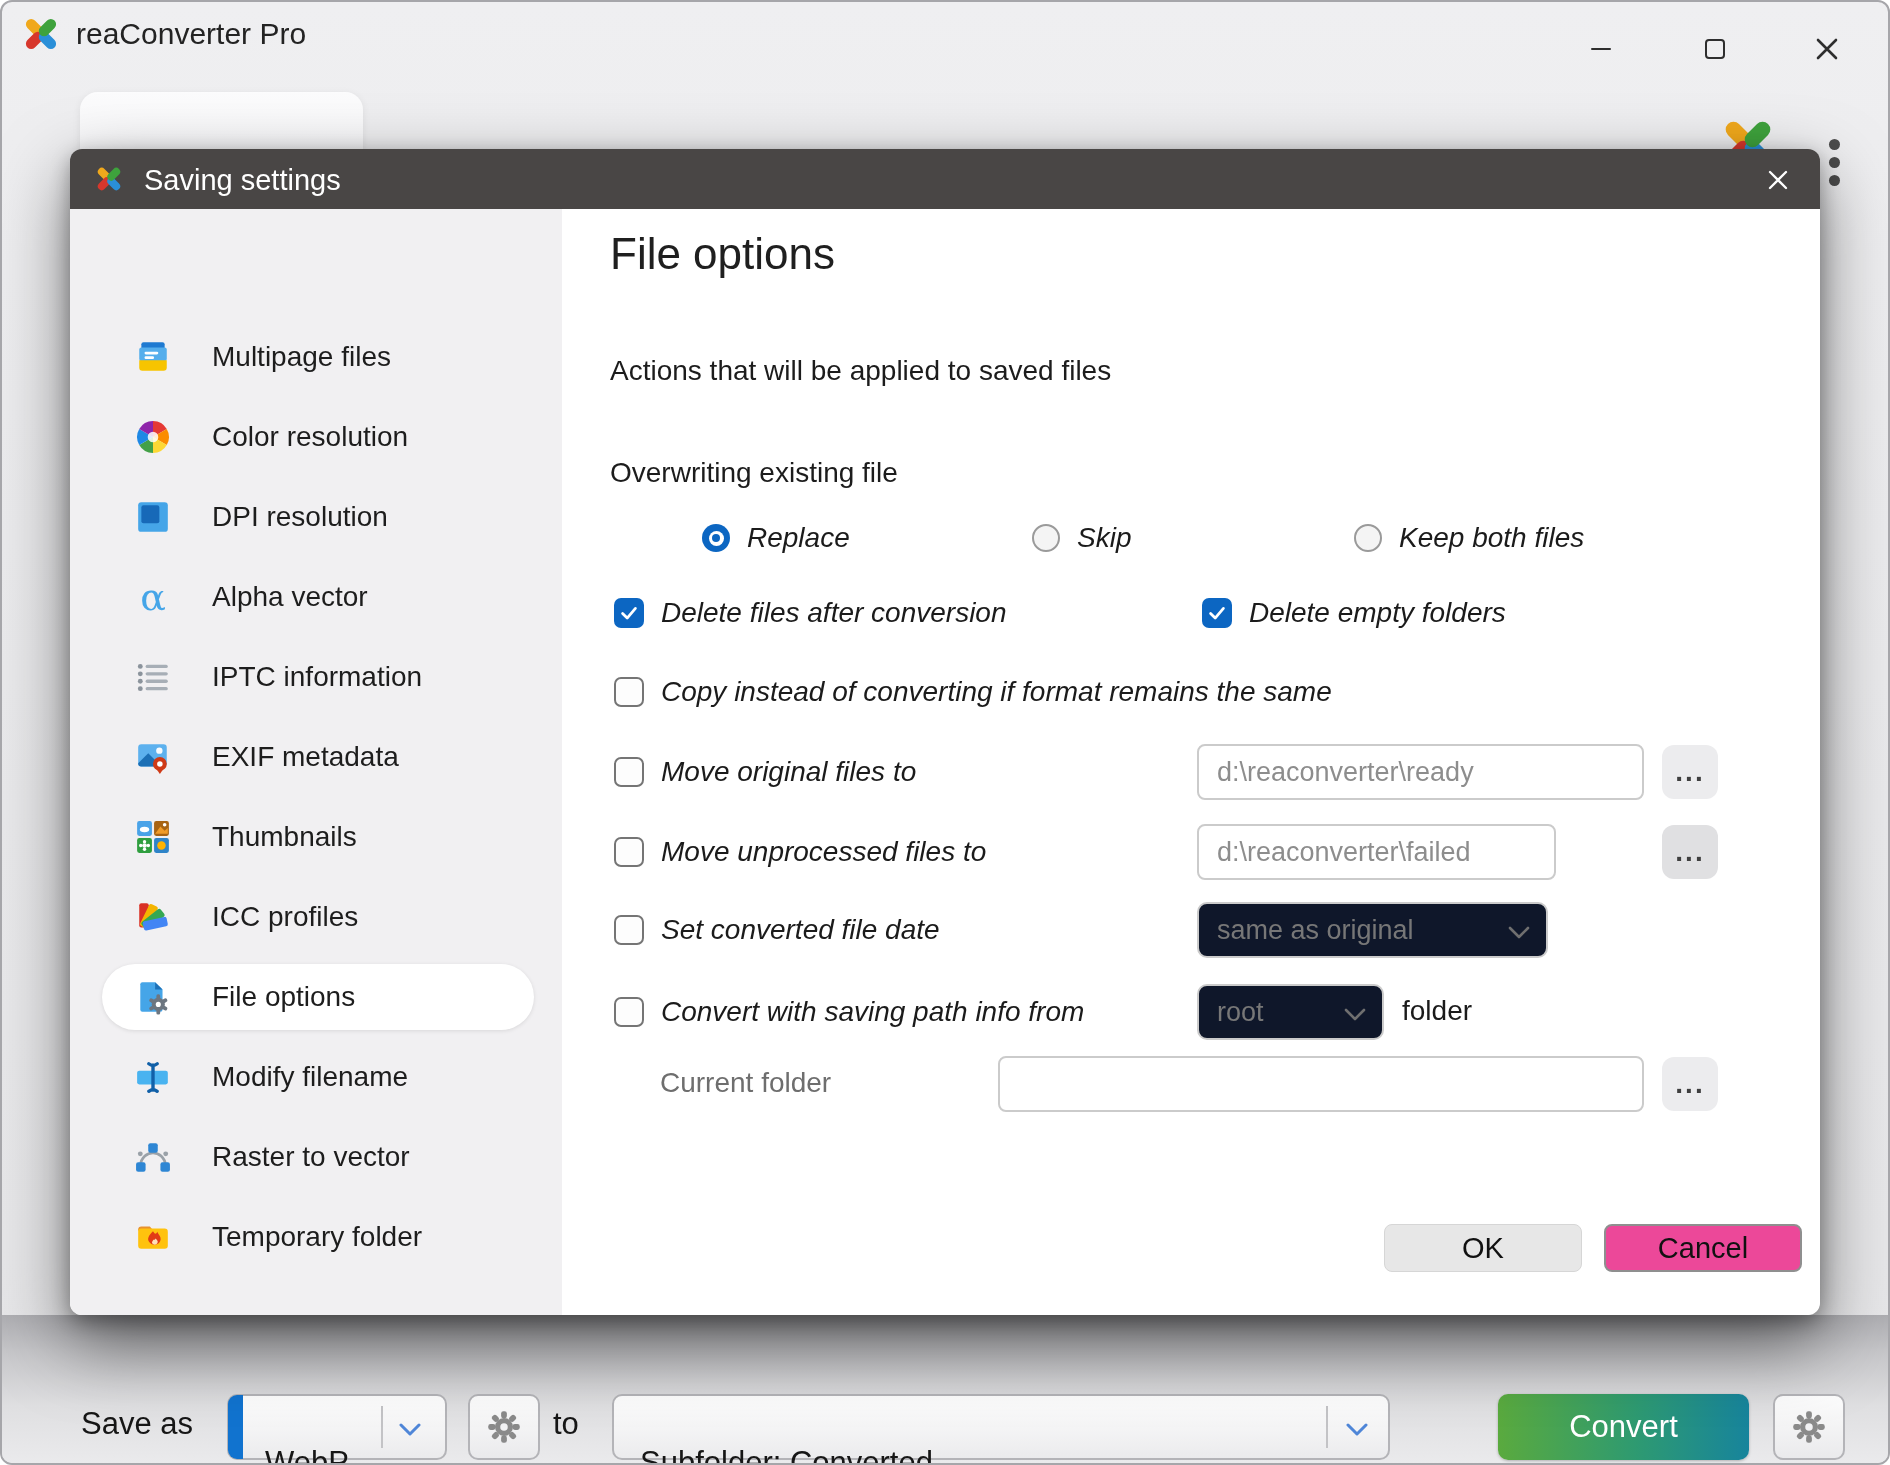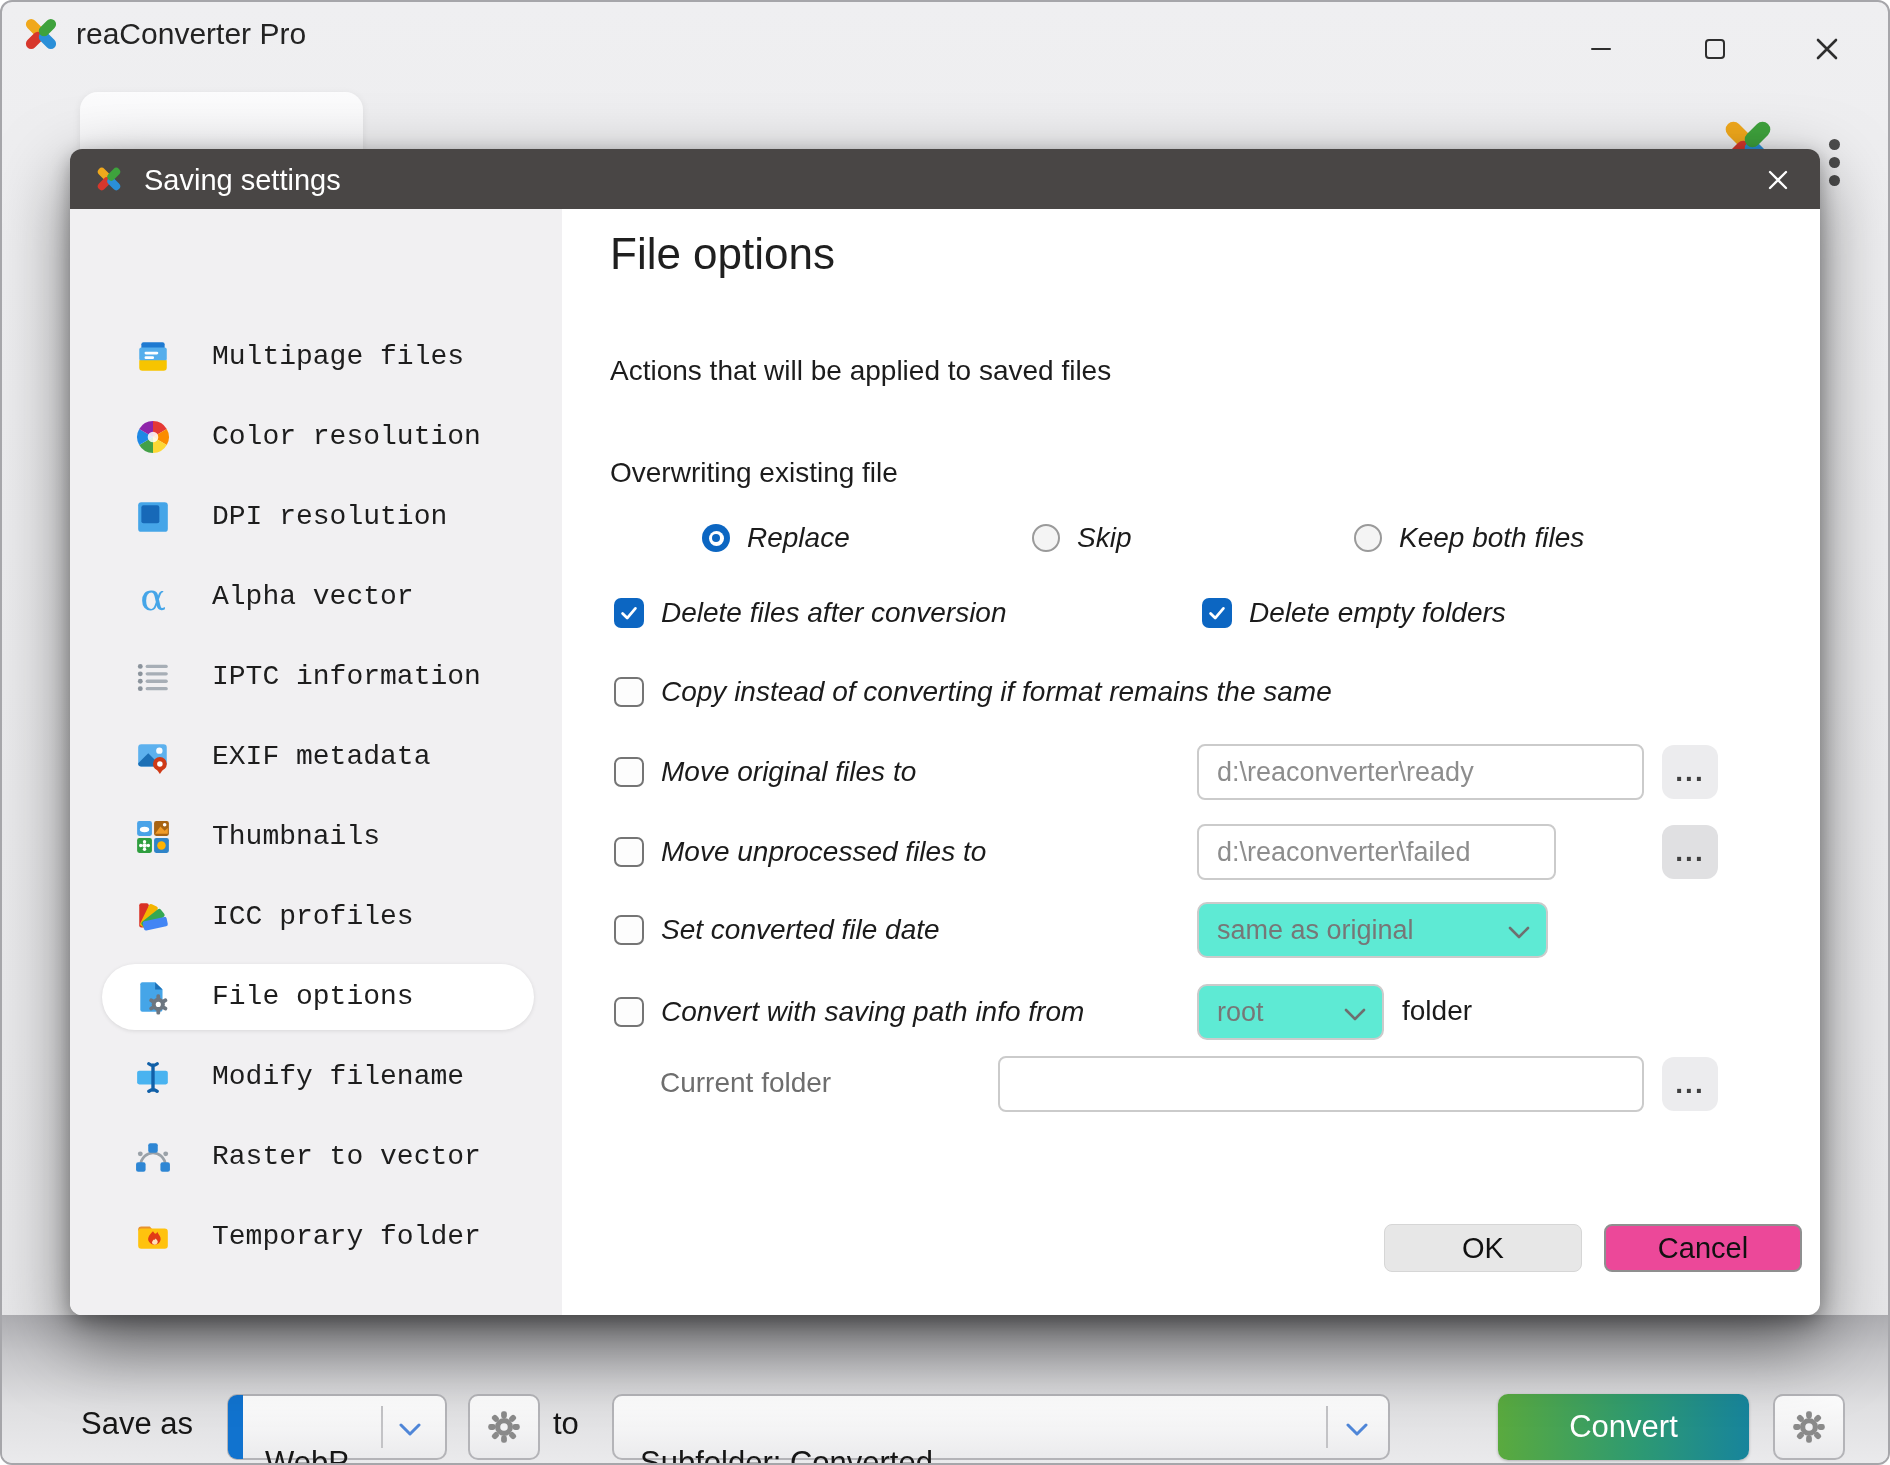--- a/index.html
+++ b/index.html
@@ -33,21 +33,21 @@
   .dlg-header { position: absolute; left: 0; top: 0; right: 0; height: 60px; background: #494645; border-radius: 12px 12px 0 0; }
   .dlg-logo { position: absolute; left: 22px; top: 13px; width: 34px; height: 34px; }
   .dlg-title { position: absolute; left: 74px; top: 15px; font-size: 29px; color: #ffffff; }
   .dlg-close { position: absolute; right: 24px; top: 13px; width: 36px; height: 36px; display: flex; align-items: center; justify-content: center; }
   .dlg-body { position: absolute; left: 0; top: 60px; right: 0; bottom: 0; background: #ffffff; border-radius: 0 0 12px 12px; }
 
   .sidebar { position: absolute; left: 0; top: 0; width: 492px; bottom: 0; background: #f1f0f2; border-radius: 0 0 0 12px; }
   .side-sel { position: absolute; left: 32px; top: 755px; width: 432px; height: 66px; background: #ffffff; border-radius: 33px; box-shadow: 0 1px 4px rgba(0,0,0,.10); }
   .side-item { position: absolute; left: 0; width: 492px; height: 66px; }
   .s-icon { position: absolute; left: 64px; top: 14px; width: 38px; height: 38px; display: flex; align-items: center; justify-content: center; }
-  .s-label { position: absolute; left: 142px; top: 17px; font-size: 28px; color: #1d1d1d; white-space: nowrap; font-family: Liberation Mono, monospace; }
+  .s-label { position: absolute; left: 142px; top: 17px; font-size: 28px; color: #1d1d1d; white-space: nowrap; }
   .alpha-glyph { font-family: "DejaVu Serif", serif; font-size: 38px; color: #45a5e8; line-height: 1; }
 
   .panel { position: absolute; left: 492px; top: 0; right: 0; bottom: 0; border-radius: 0 0 12px 0; }
   .panel-title { position: absolute; left: 48px; top: 20px; font-size: 44px; color: #1f1f1f; }
   .panel-sub { position: absolute; left: 48px; top: 146px; font-size: 28px; color: #1c1c1c; }
   .section-label { position: absolute; left: 48px; top: 248px; font-size: 28px; color: #1c1c1c; }
 
   .opt-row { position: absolute; display: flex; align-items: center; gap: 17px; height: 34px; font-style: italic; }
   .opt-label { font-size: 28px; color: #1b1b1b; white-space: nowrap; }
   .opt-label.gray { color: #6e6e6e; }
@@ -56,21 +56,21 @@
   .radio.off { background: #f4f4f4; border: 2px solid #9a9a9a; }
   .radio.on { background: #0c66c2; }
   .radio.on::before { content: ""; position: absolute; left: 50%; top: 50%; width: 15px; height: 15px; margin: -7.5px 0 0 -7.5px; background: #ffffff; border-radius: 50%; }
   .radio.on::after { content: ""; position: absolute; left: 50%; top: 50%; width: 8px; height: 8px; margin: -4px 0 0 -4px; background: #0c66c2; border-radius: 50%; }
 
   .cb { width: 30px; height: 30px; border-radius: 7px; flex: 0 0 auto; display: flex; align-items: center; justify-content: center; }
   .cb.off { background: #fdfdfd; border: 2.4px solid #757575; }
   .cb.on { background: #0c66c2; }
 
   .field { position: absolute; height: 56px; background: #ffffff; border: 2px solid #cbcbcb; border-radius: 8px; display: flex; align-items: center; padding-left: 18px; font-size: 27px; color: #8d8d8d; white-space: nowrap; overflow: hidden; }
-  .select { position: absolute; height: 56px; background: #5eead4; border: 2px solid #cbcbcb; border-radius: 10px; display: flex; align-items: center; padding-left: 18px; font-size: 27px; color: #777777; }
+  .select { position: absolute; height: 56px; background: #0f172a; border: 2px solid #cbcbcb; border-radius: 10px; display: flex; align-items: center; padding-left: 18px; font-size: 27px; color: #777777; }
   .select .chev { position: absolute; right: 16px; }
   .dots-btn { position: absolute; width: 56px; height: 54px; border-radius: 12px; background: #ececee; display: flex; align-items: center; justify-content: center; font-size: 28px; font-weight: bold; color: #3f3f3f; letter-spacing: 2px; }
   .dots-btn.darker { background: #e0e0e2; }
 
   .dlg-btn { position: absolute; top: 1015px; width: 198px; height: 48px; border-radius: 8px; display: flex; align-items: center; justify-content: center; font-size: 29px; color: #111111; }
   .btn-ok { left: 822px; background: #e7e7e7; border: 1px solid #d6d6d6; }
   .btn-cancel { left: 1042px; background: #ec4899; border: 2.4px solid #8f8f8f; }
 
   
   .bottombar { position: absolute; left: 0; top: 1313px; right: 0; height: 152px; z-index: 2;

